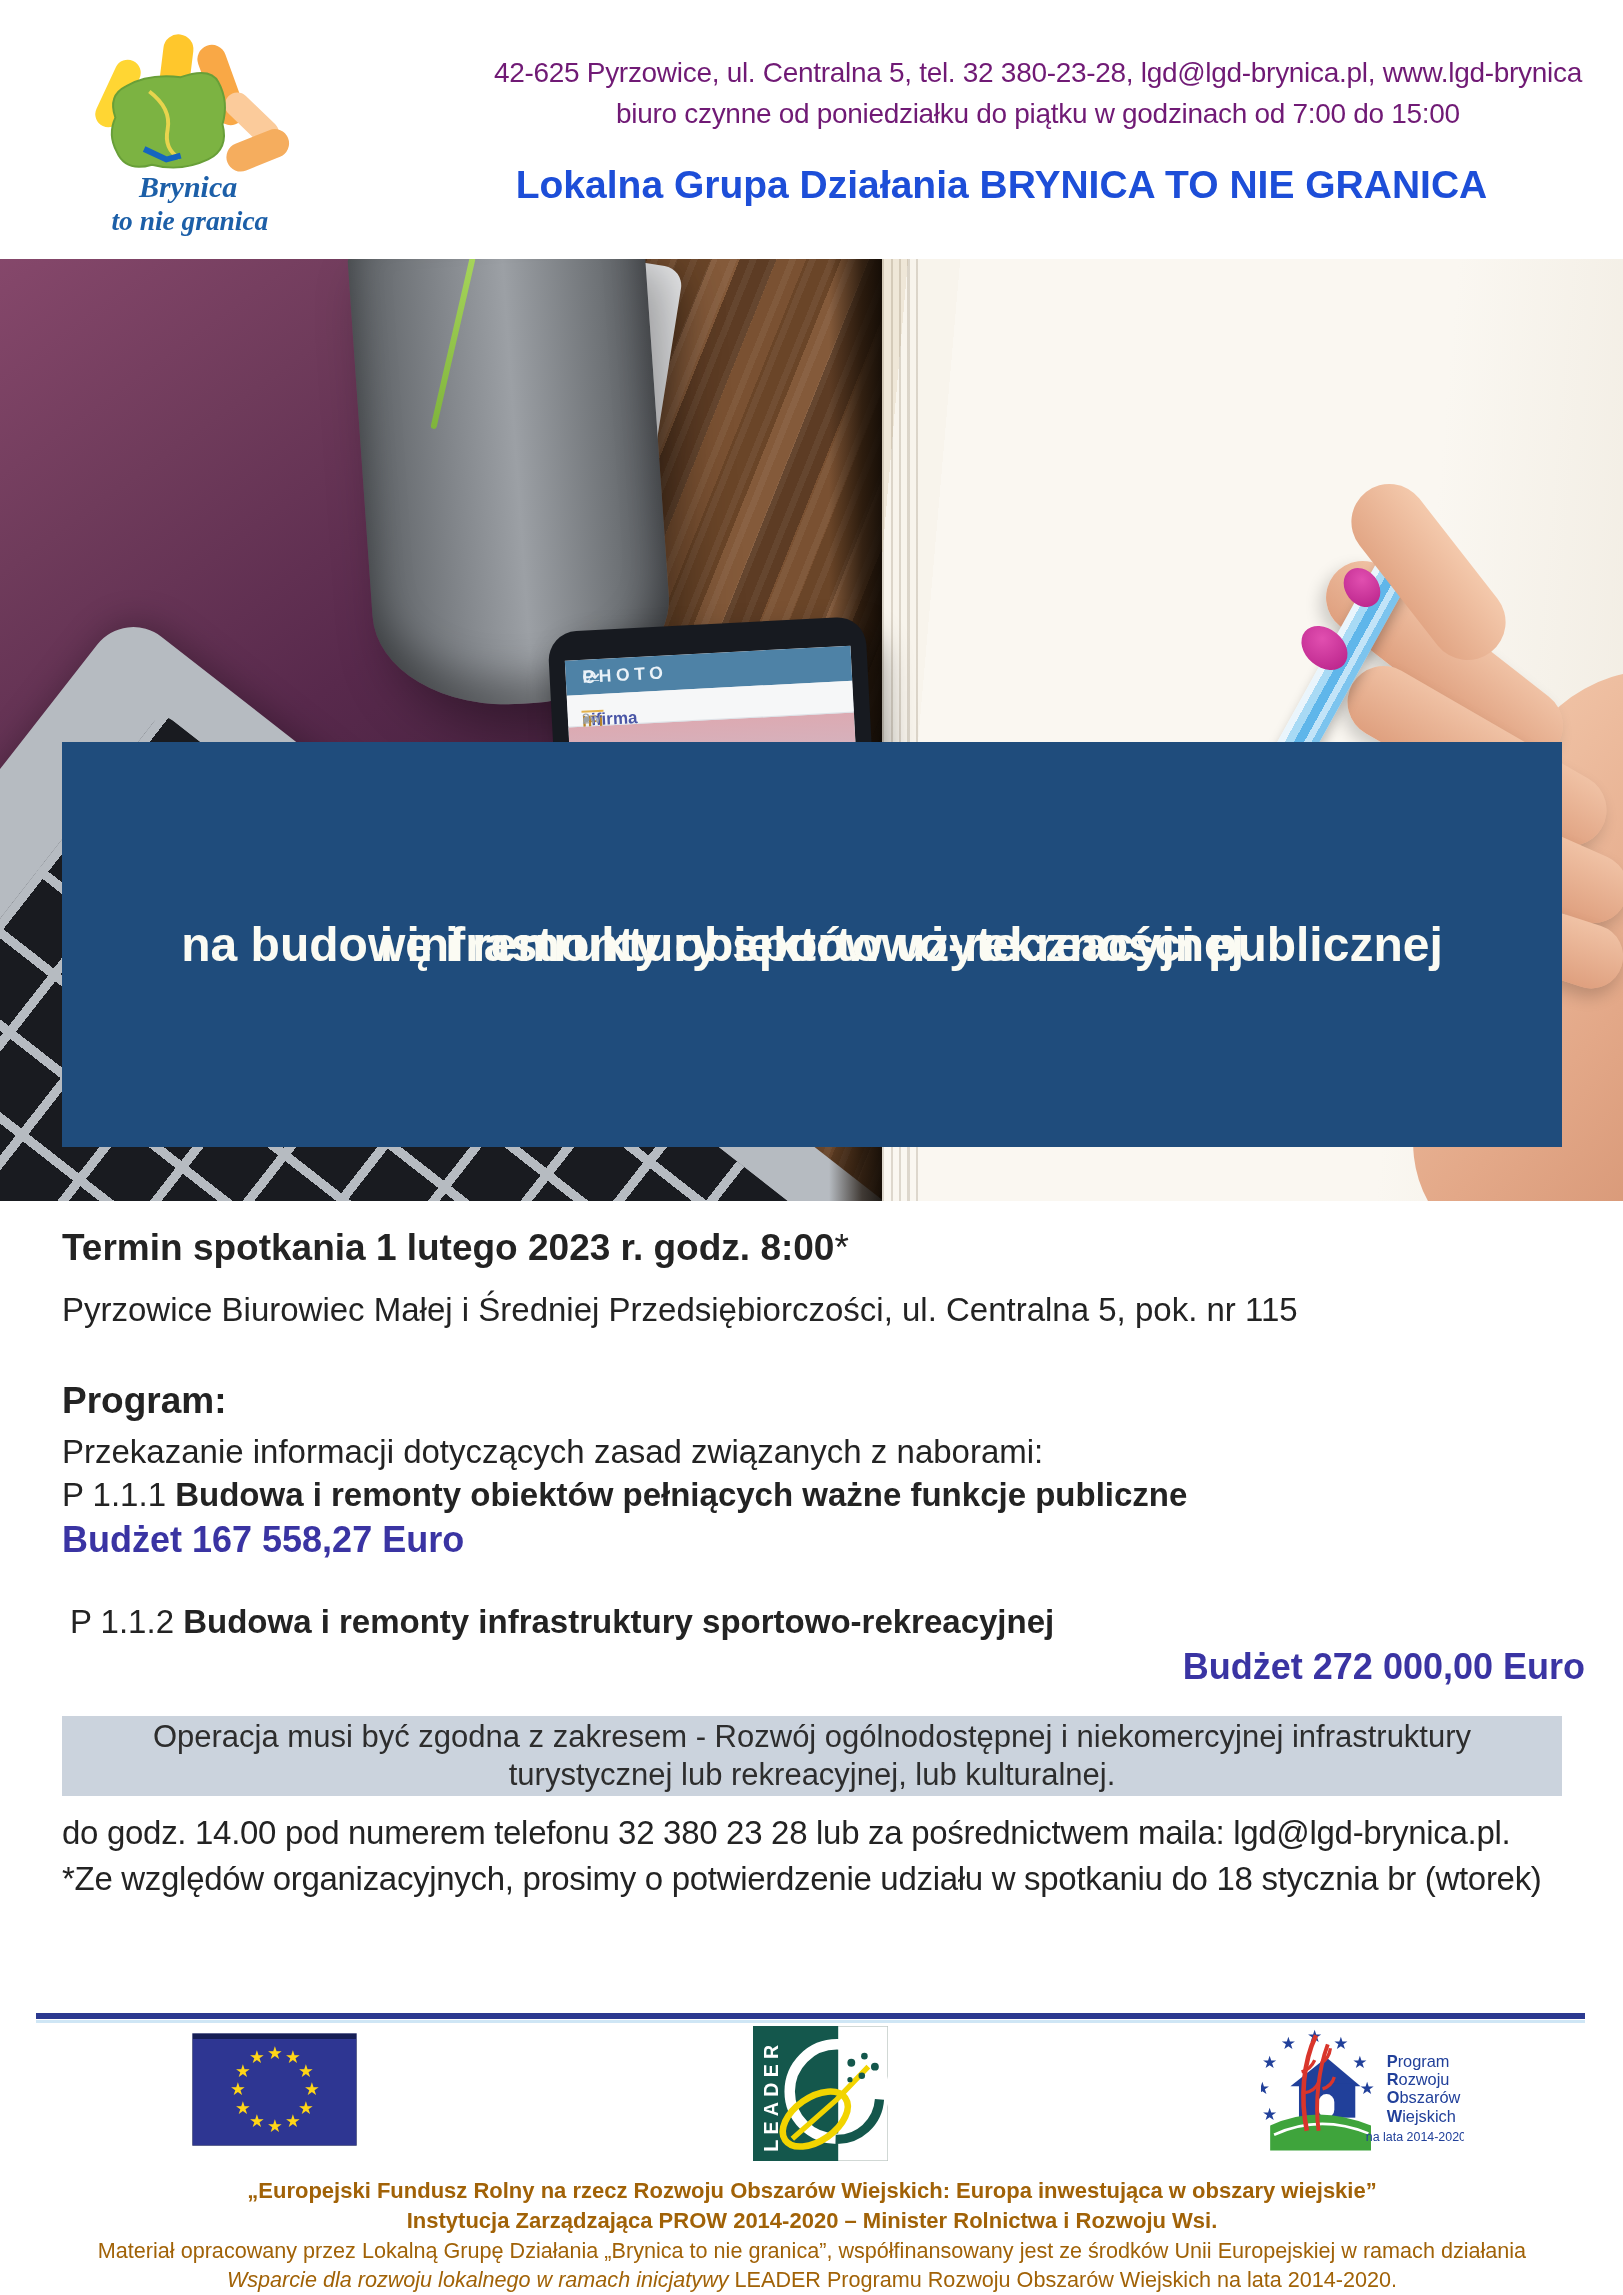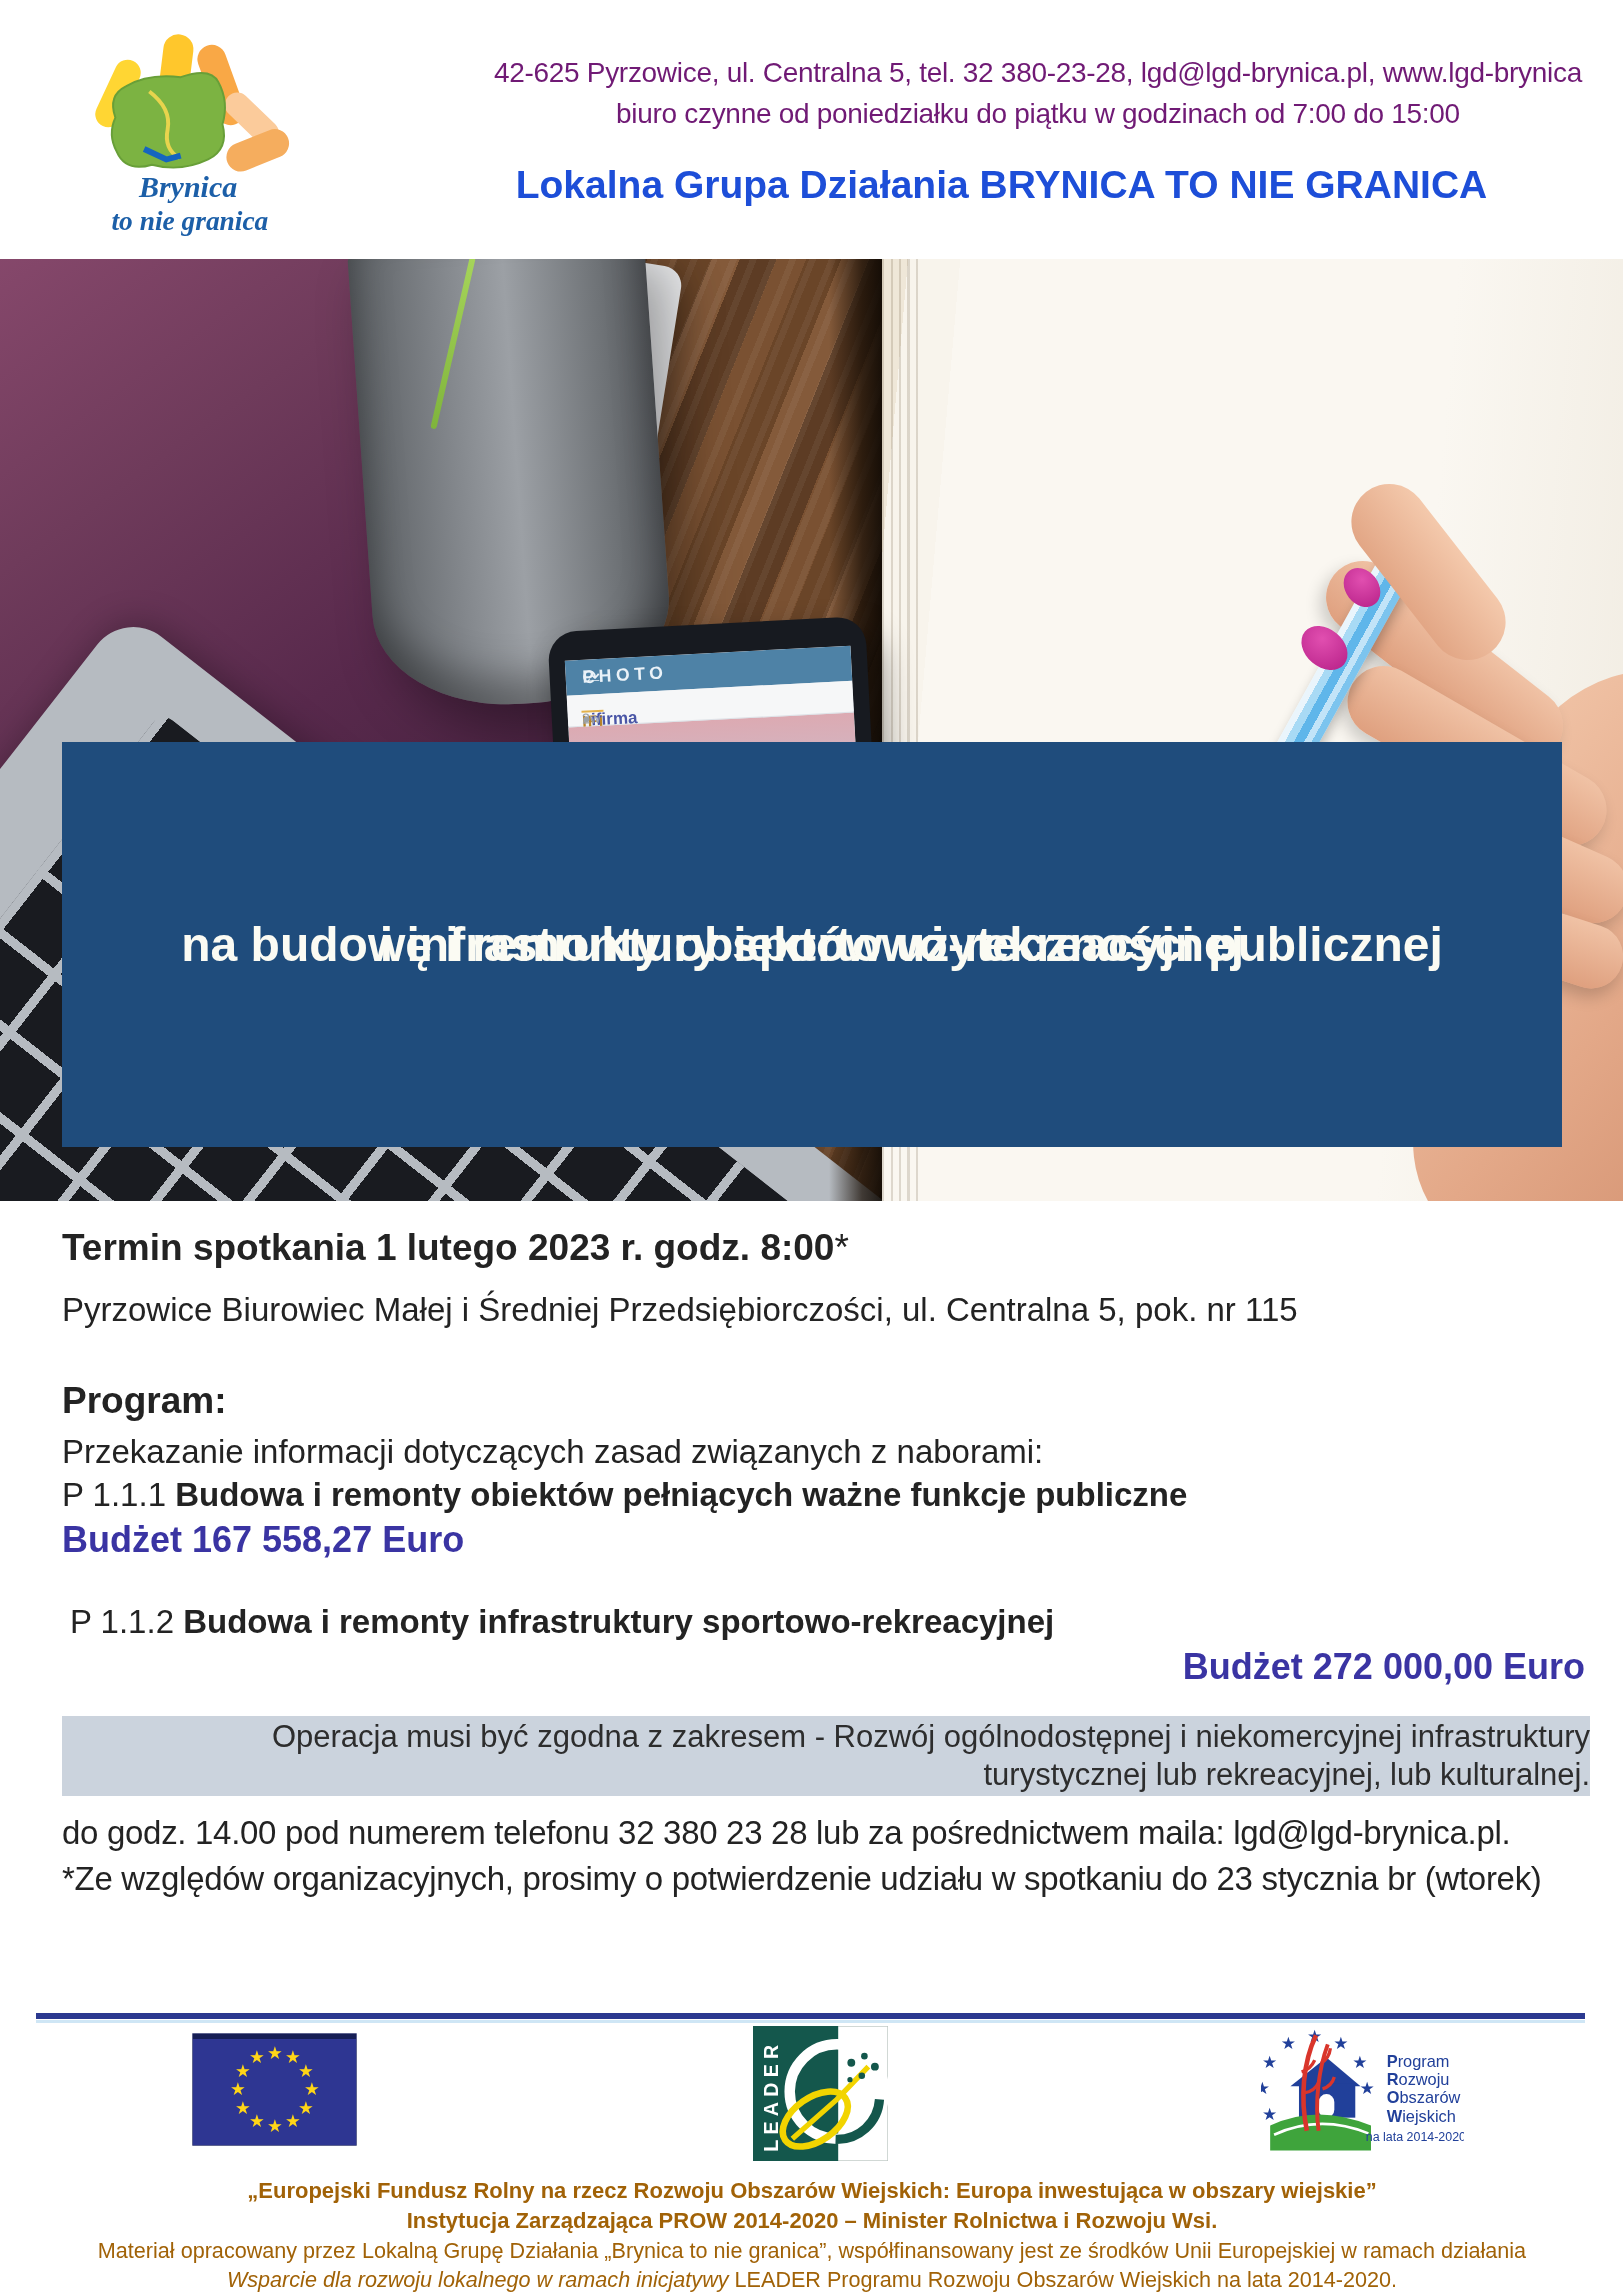--- a/index.html
+++ b/index.html
@@ -111,22 +111,22 @@
   .intro{top:1433px;font-size:33px;}
   .item{font-size:33px;}
   .item .code{font-weight:normal;}
   .item .ttl{font-weight:bold;}
   .item1{top:1476px;}
   .budget{font-size:36px;font-weight:bold;color:#3a34a3;}
   .budget1{top:1519px;}
   .item2{top:1603px;margin-left:8px;}
   .budget2{top:1646px;text-align:right;}
   .scopebox{left:62px;top:1716px;width:1500px;height:80px;background:#cbd3dd;
-    display:flex;flex-direction:column;justify-content:center;align-items:flex-end;
-    font-size:31px;line-height:38px;color:#2d2d2d;padding-left:28px;}
+    display:flex;flex-direction:column;justify-content:center;align-items:center;
+    font-size:31px;line-height:38px;color:#2d2d2d;}
   .fn1{top:1860px;font-size:33px;letter-spacing:-0.3px;}
   .fn2{top:1814px;font-size:33px;letter-spacing:-0.3px;}
 
   
   .divider{left:36px;top:2013px;width:1549px;height:5.9px;background:#2b3990;}
   .divider::after{content:"";position:absolute;left:0;top:7.2px;width:100%;height:2.6px;background:#cfe6f5;}
   .eu-flag{left:193px;top:2034px;width:163px;height:111px;background:#2e3692;
     box-shadow:0 0 0 0.7px #1a2362;}
   .eu-flag::before{content:"";position:absolute;left:0;top:0;width:100%;height:4.6px;background:#161e55;}
   .eu-star{position:absolute;width:19.6px;height:22px;color:#ffd617;font-size:17.6px;
@@ -258,21 +258,21 @@
   <div class="abs content-line item item2 nowrap">
     <span class="code">P 1.1.2 </span><span class="ttl">Budowa i remonty infrastruktury sportowo-rekreacyjnej</span>
   </div>
   <div class="abs content-line budget budget2 nowrap">Budżet 272 000,00 Euro</div>
 
   <div class="abs scopebox">
     <div class="nowrap">Operacja musi być zgodna z zakresem - Rozwój ogólnodostępnej i niekomercyjnej infrastruktury</div>
     <div class="nowrap">turystycznej lub rekreacyjnej, lub kulturalnej.</div>
   </div>
 
-  <div class="abs content-line fn1 nowrap">*Ze względów organizacyjnych, prosimy o potwierdzenie udziału w spotkaniu do 23 stycznia br (wtorek)</div>
+  <div class="abs content-line fn1 nowrap">*Ze względów organizacyjnych, prosimy o potwierdzenie udziału w spotkaniu do 18 stycznia br (wtorek)</div>
   <div class="abs content-line fn2 nowrap">do godz. 14.00 pod numerem telefonu 32 380 23 28 lub za pośrednictwem maila: lgd@lgd-brynica.pl.</div>
 
   <div class="abs divider"></div>
 
   <div class="abs eu-flag">
     <span class="eu-star">★</span>
     <span class="eu-star">★</span>
     <span class="eu-star">★</span>
     <span class="eu-star">★</span>
     <span class="eu-star">★</span>

